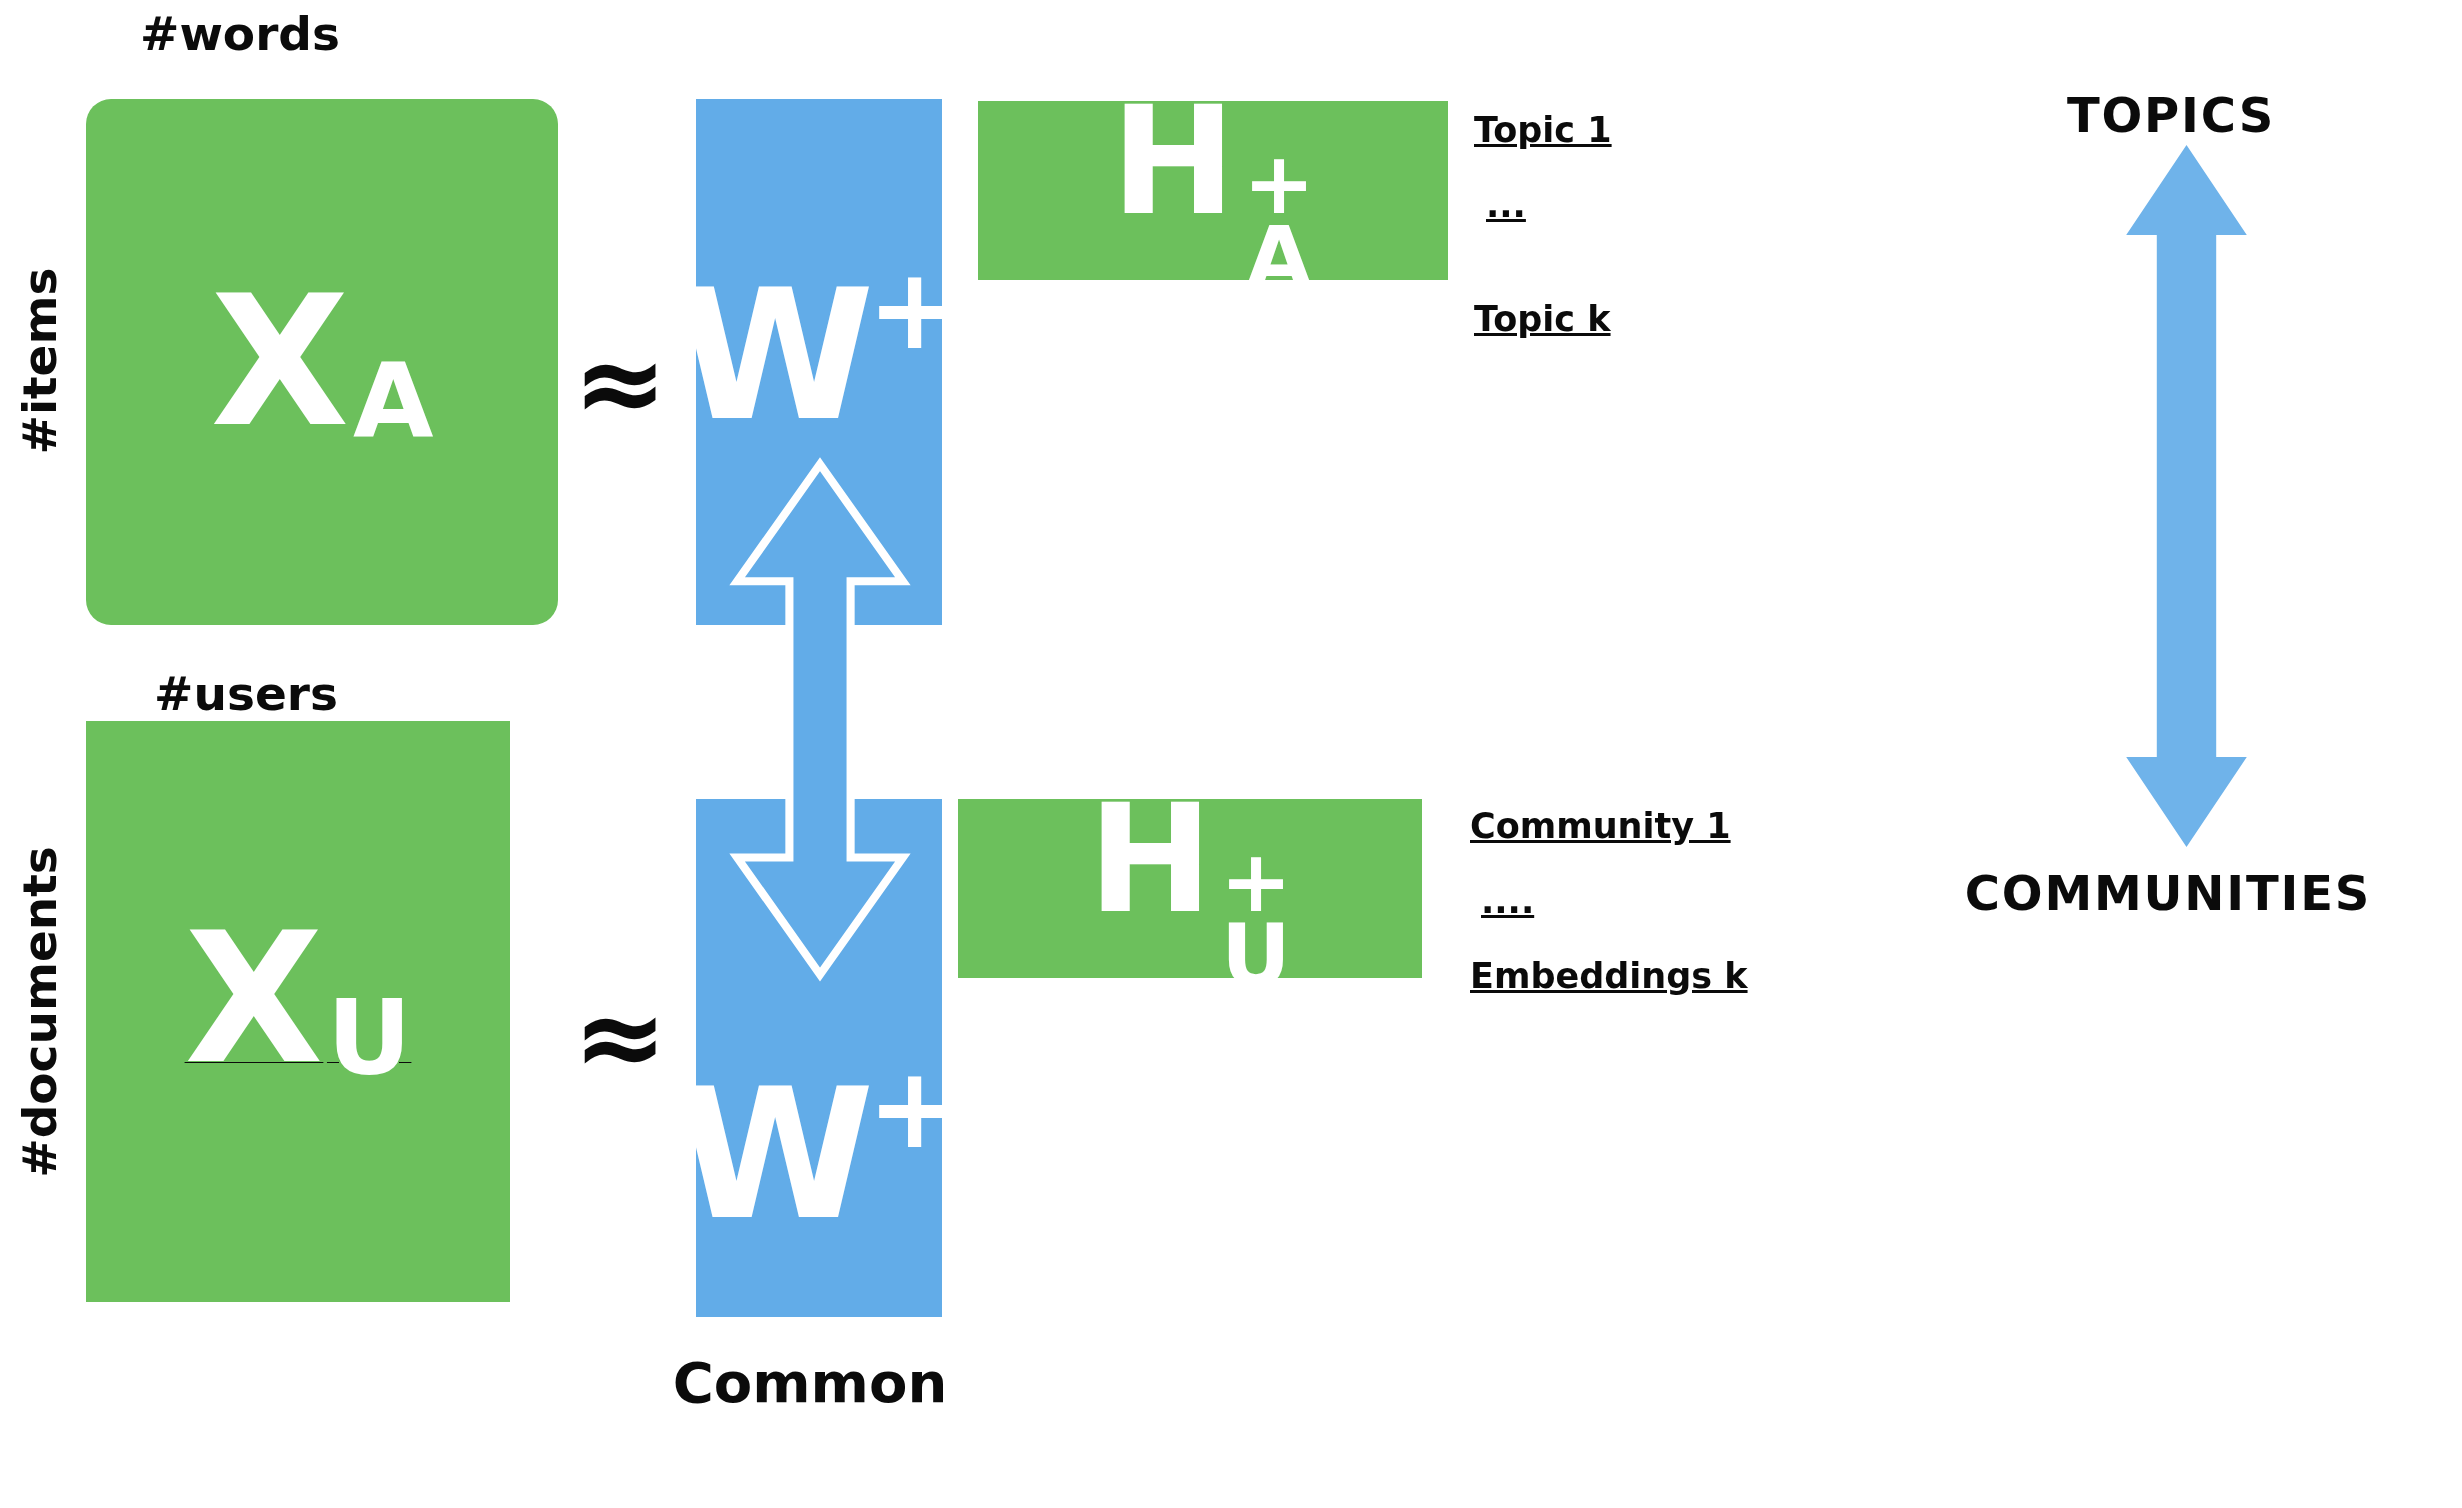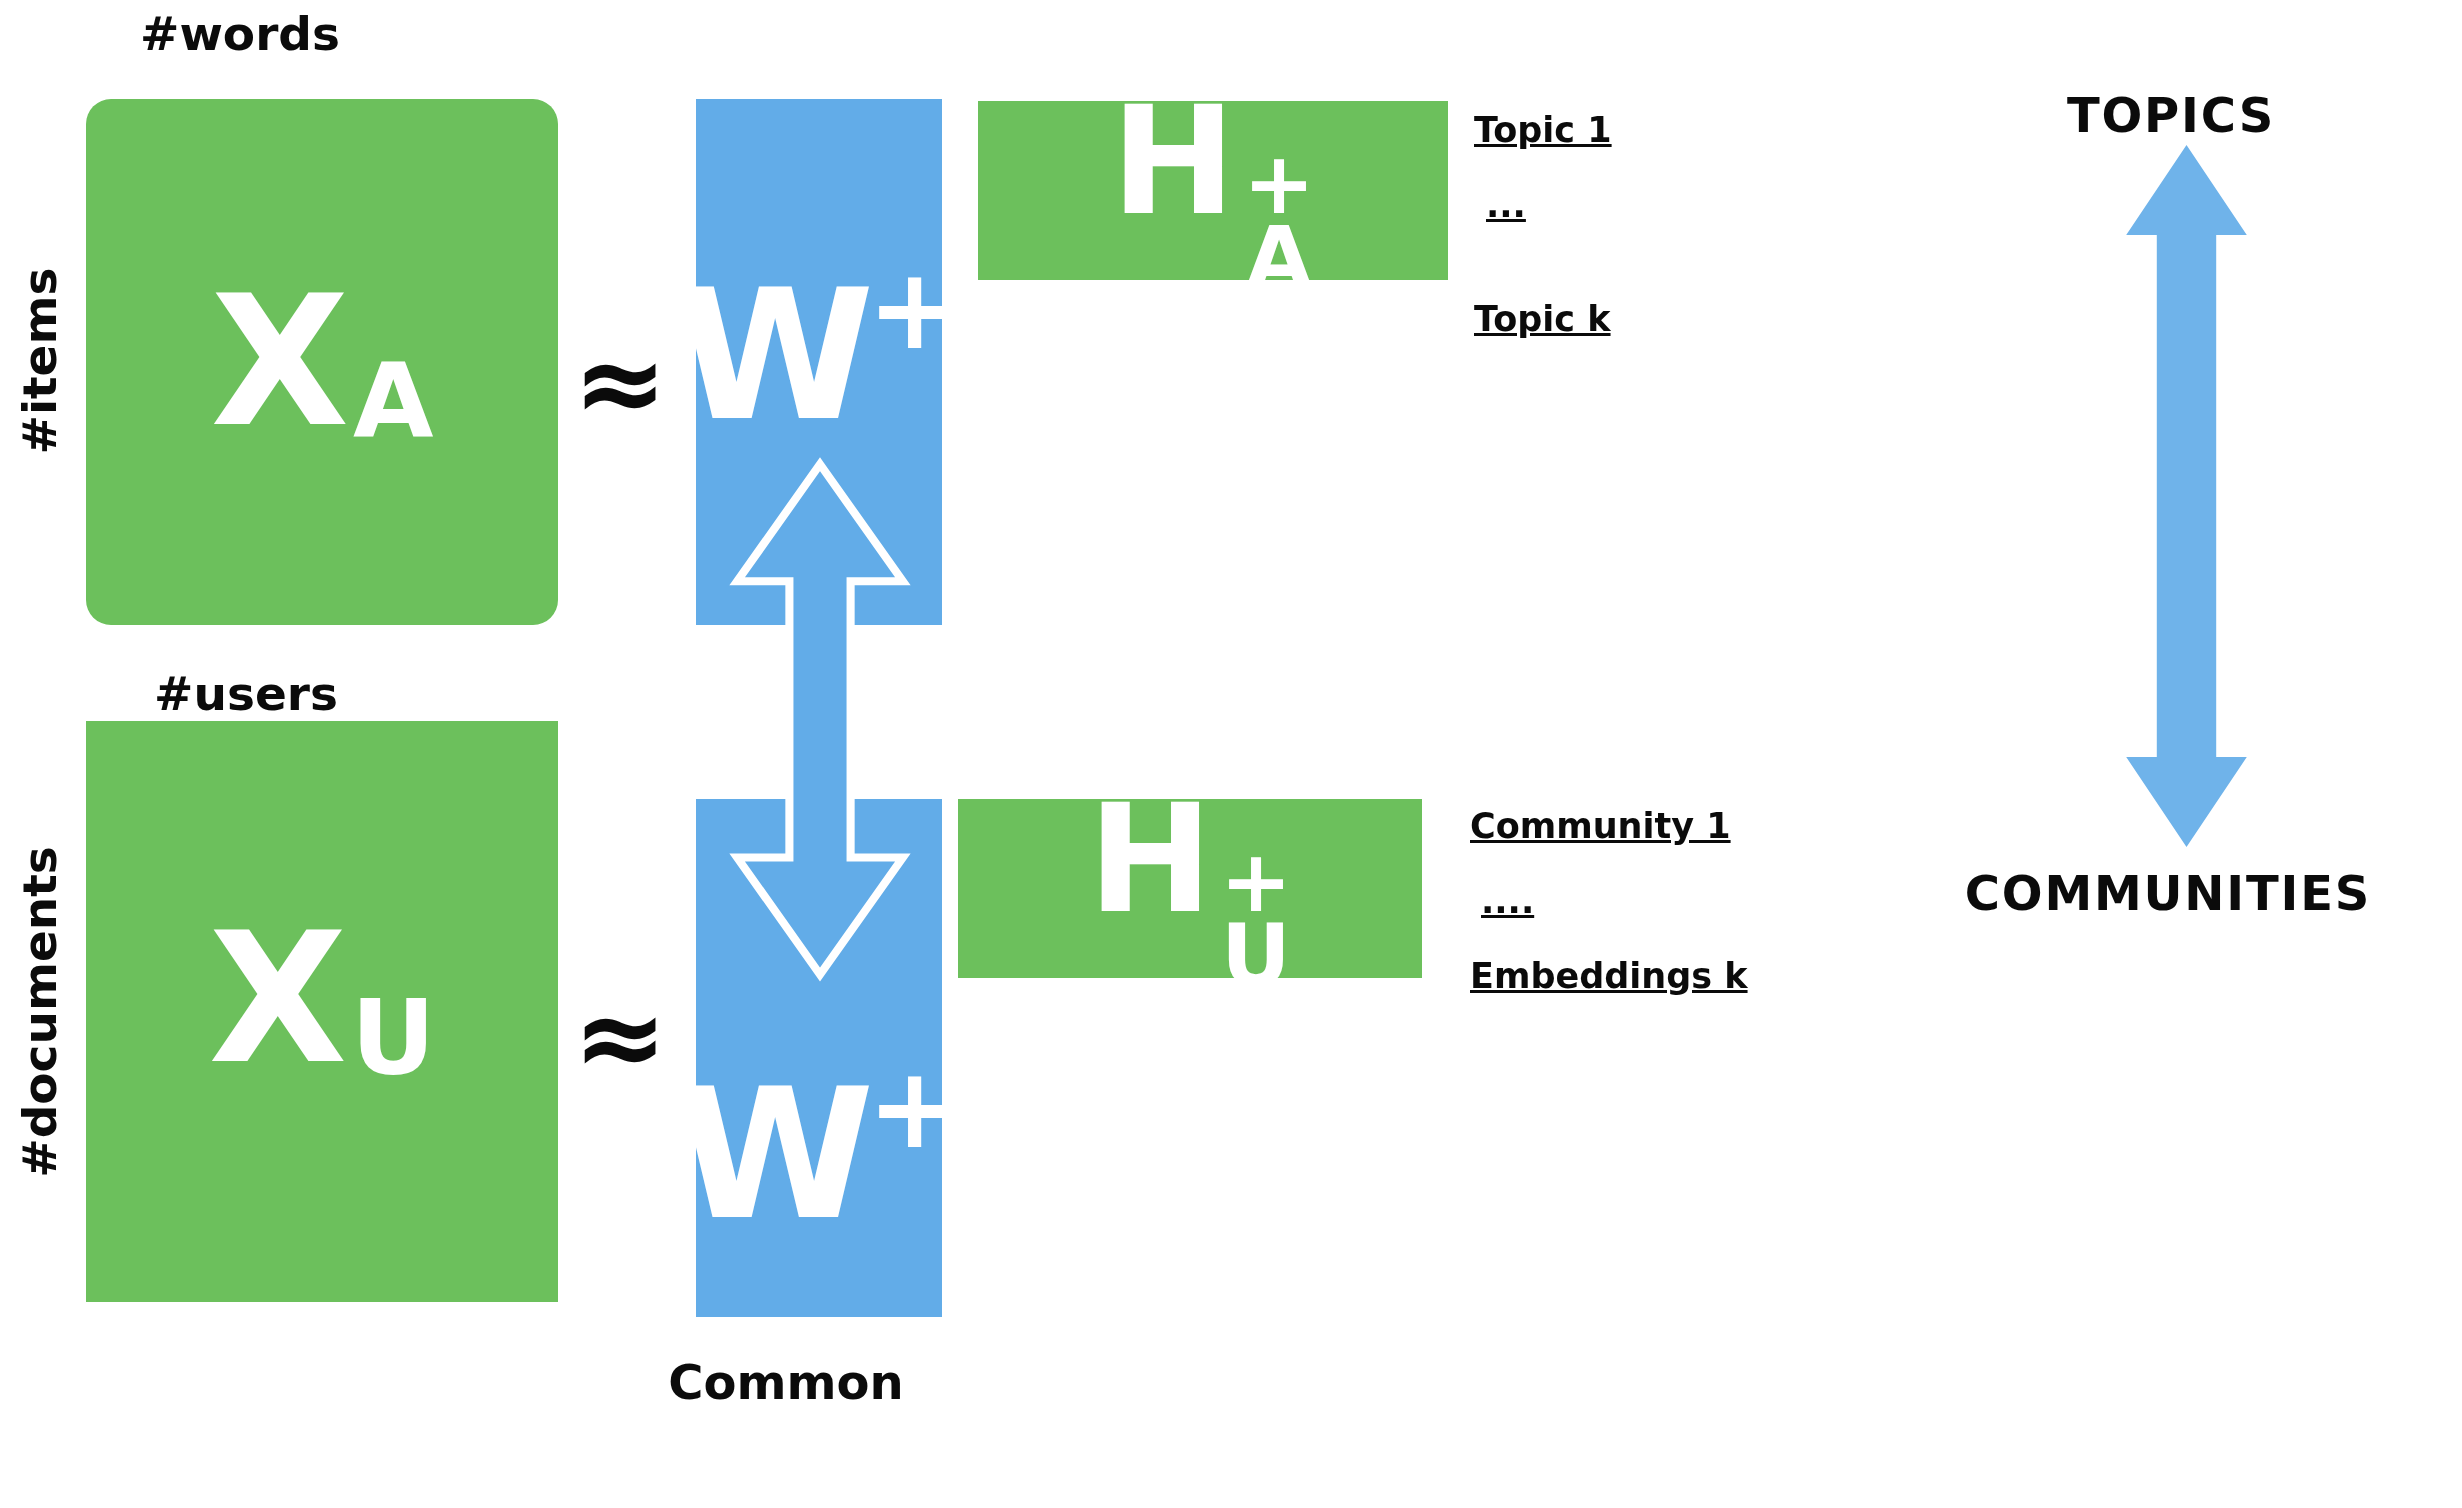--- a/index.html
+++ b/index.html
@@ -34,21 +34,21 @@
   .h-stack{display:inline-flex;flex-direction:column;align-items:center;line-height:.85;margin-left:7.2px;}
   .h-plus{font-size:86px;}
   .h-sub{font-size:86px;}
 
   .approx{font-size:113px;line-height:1;}
 
   .out-label{font-size:35px;line-height:50px;white-space:nowrap;text-decoration:underline;}
 
   .big-caps{font-size:48px;letter-spacing:1.8px;white-space:nowrap;}
 
-  .ce-text{font-size:48px;line-height:81px;text-align:center;white-space:nowrap;}
+  .ce-text{font-size:56px;line-height:81px;text-align:center;white-space:nowrap;margin-left:24px;}
 
   .link-arrow{fill:var(--blue,#62ACE8);stroke:#ffffff;stroke-width:9;stroke-linejoin:miter;}
   .tc-arrow{fill:var(--arrow-blue,#6FB3EA);}
 </style>
 </head>
 <body style="--green: #6CC05C; --blue: #62ACE8; --arrow-blue: #6FB3EA; --ink: #0b0b0b;">
 
 <div>
 
   <div class="abs hctr dim-label" style="left:240px;top:9px;">#words</div>
@@ -81,21 +81,21 @@
   <svg class="abs" style="left:2110px;top:140px;" width="153" height="712" viewBox="0 0 170 790">
     <polygon class="tc-arrow" points="85,5 152,105 118,105 118,685 152,685 85,785 18,685 52,685 52,105 18,105"></polygon>
   </svg>
 
   <div class="abs ctr big-caps" style="left:2168px;top:893px;">COMMUNITIES</div>
 
   <div class="abs hctr dim-label" style="left:246px;top:669px;">#users</div>
 
   <div class="abs rot dim-label" style="left:40px;top:1012px;">#documents</div>
 
-  <div class="rect green" style="left:86px;top:721px;width:472px;height:581px;">
+  <div class="rect green" style="left:86px;top:721px;width:424px;height:581px;text-decoration:underline;">
     <span class="mat-letter" style="position:relative;top:-12.6px;"><span class="x-base">X</span><span class="x-sub">U</span></span>
   </div>
 
   <div class="abs ctr approx" style="left:620px;top:1037px;">≈</div>
 
   <div class="rect blue" style="left:696px;top:799px;width:246px;height:518px;">
     <span class="w-label" style="top:266px;"><span class="w-base">W</span><span class="w-sup">+</span></span>
   </div>
 
   <div class="rect green" style="left:958px;top:799px;width:464px;height:179px;">

